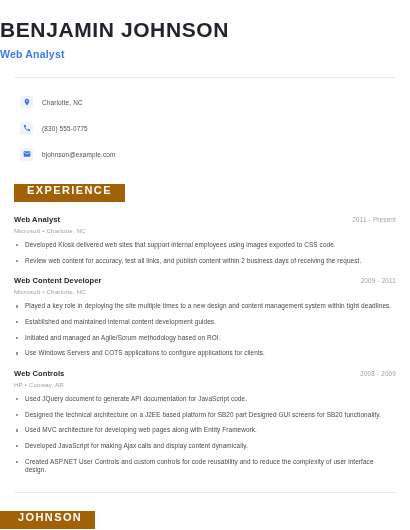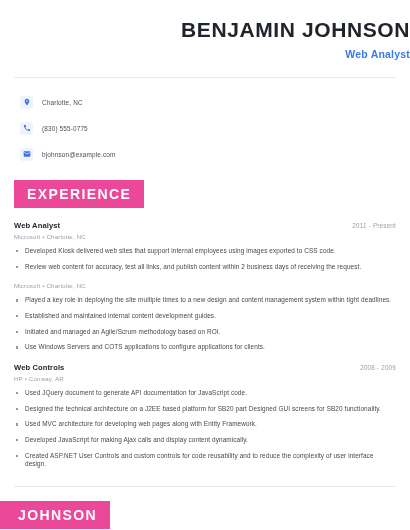--- a/index.html
+++ b/index.html
@@ -19,21 +19,21 @@
     width: 410px;
     height: 530px;
     position: relative;
     background: #ffffff;
     box-sizing: border-box;
   }
 
   
   .header {
     padding-top: 18px;
-    text-align: right;
+    text-align: left;
   }
   .full-name {
     font-size: 21px;
     font-weight: bold;
     letter-spacing: 0.6px;
     color: #20242b;
     line-height: 1.1;
     margin: 0;
   }
   .job-title {
@@ -75,27 +75,27 @@
   .contact-icon svg { display: block; }
   .contact-text {
     font-size: 6.4px;
     color: #4a4f57;
     margin-left: 9px;
     letter-spacing: 0.15px;
   }
 
   
   .section-banner {
-    background: #ec4899;
+    background: #a16207;
     color: #ffffff;
-    font-size: 14px;
+    font-size: 11px;
     font-weight: bold;
     letter-spacing: 1.4px;
     display: inline-block;
-    padding: 6px 13px 6px 13px;
+    padding: 0 13px 6px 13px;
   }
   .banner-wrap-indent { padding-left: 14px; margin-top: 16px; }
   .banner-wrap-flush  { padding-left: 0;    margin-top: 14px; }
   .banner-wrap-flush .section-banner { padding-left: 18px; }
 
   
   .experience {
     padding: 0 14px 0 14px;
     margin-top: 13px;
   }
@@ -202,20 +202,24 @@
         <span class="job-dates">2011 - Present</span>
       </div>
       <div class="job-meta">Microsoft • Charlotte, NC</div>
       <ul class="bullets">
         <li class="bullet">Developed Kiosk delivered web sites that support internal employees using images exported to CSS code.</li>
         <li class="bullet">Review web content for accuracy, test all links, and publish content within 2 business days of receiving the request.</li>
       </ul>
     </div>
 
     <div class="job">
+      <div class="job-head">
+        <span class="job-role">Web Content Developer</span>
+        <span class="job-dates">2009 - 2011</span>
+      </div>
       <div class="job-meta">Microsoft • Charlotte, NC</div>
       <ul class="bullets">
         <li class="bullet">Played a key role in deploying the site multiple times to a new design and content management system within tight deadlines.</li>
         <li class="bullet">Established and maintained internal content development guides.</li>
         <li class="bullet">Initiated and managed an Agile/Scrum methodology based on ROI.</li>
         <li class="bullet">Use Windows Servers and COTS applications to configure applications for clients.</li>
       </ul>
     </div>
 
     <div class="job">

